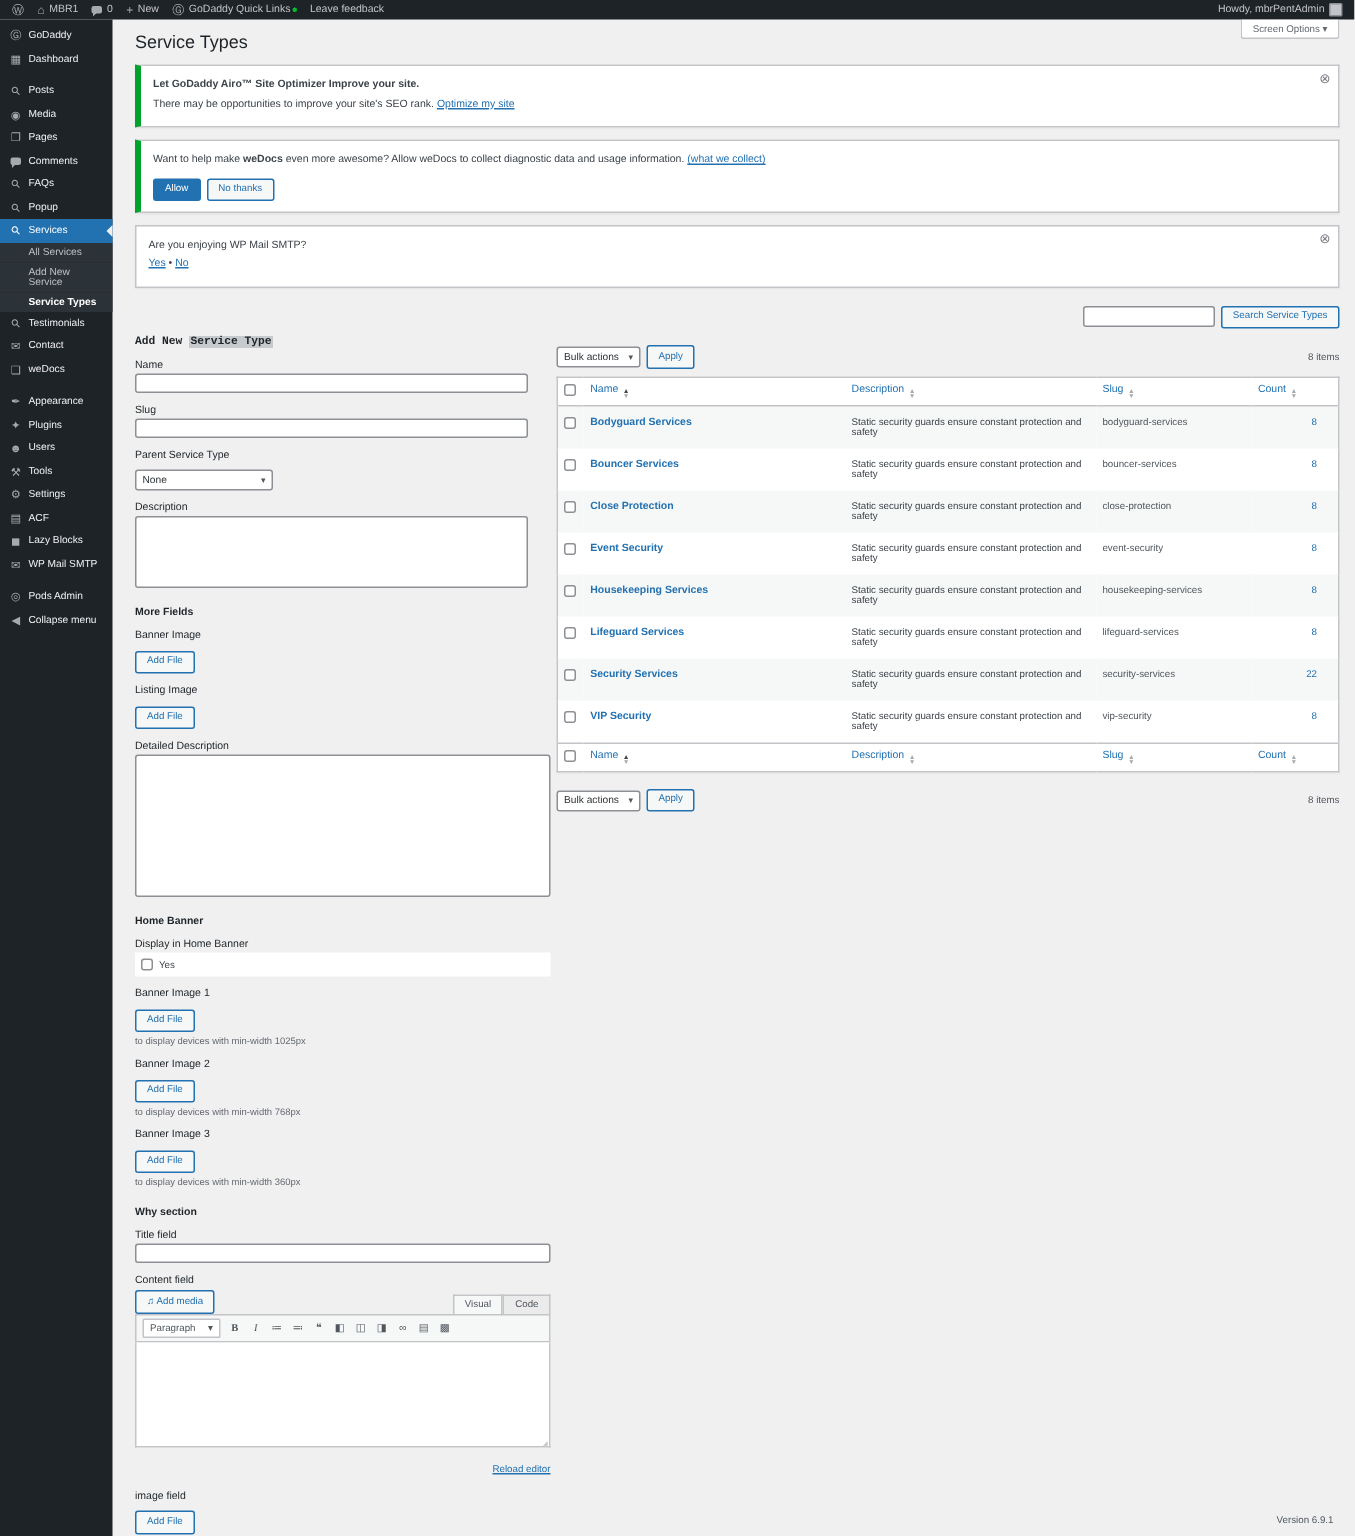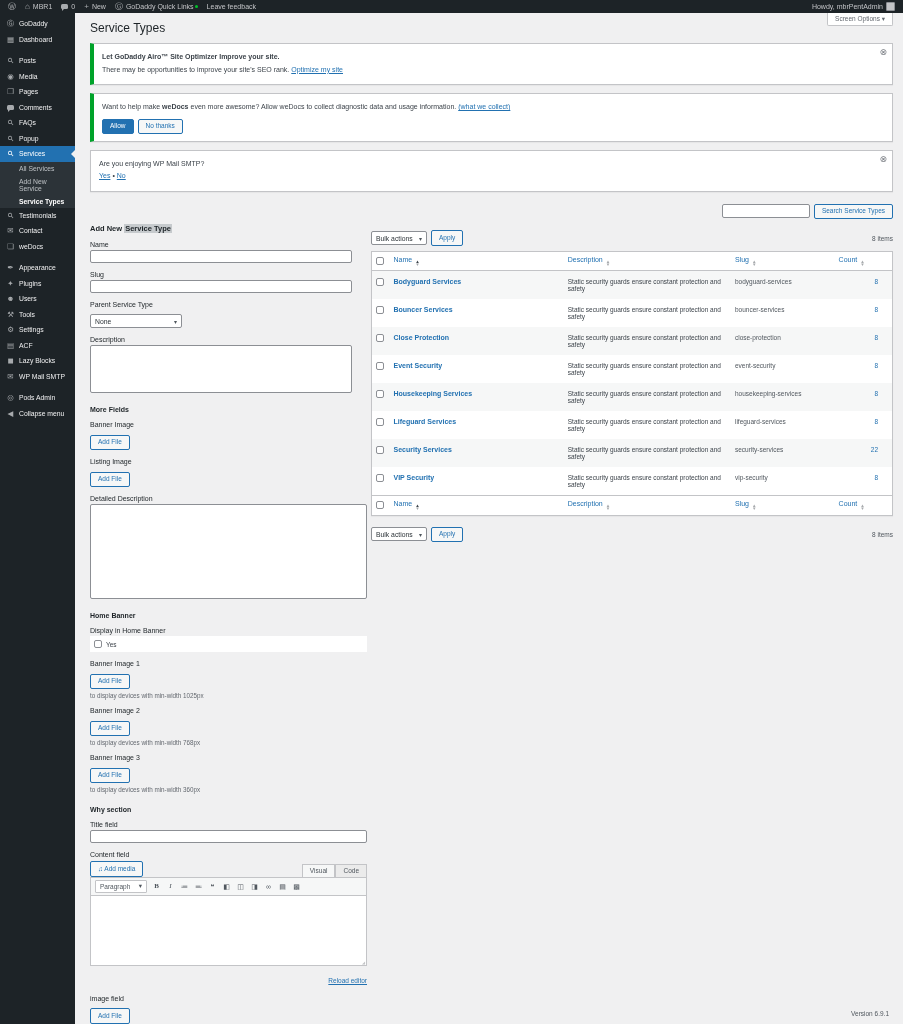--- a/index.html
+++ b/index.html
@@ -49,21 +49,21 @@
     border:1px solid #2271b1; background:#f6f7f7; color:#2271b1; cursor:pointer; white-space:nowrap; }
   .btn.primary { background:#2271b1; border-color:#2271b1; color:#fff; }
   .notice .btn-row { margin-top:6px; display:flex; gap:4px; }
 
   
   .cols { display:flex; gap:4px; margin-top:2px; }
   .col-left { width:277px; flex:none; }
   .col-right { flex:1; min-width:0; }
 
   
-  .form-title { font-size:7.5px; font-weight:bold; color:#1d2327; margin:24px 0 6px; }
+  .form-title { font-size:7.5px; font-weight:bold; color:#1d2327; margin:24px 0 6px;font-family:Liberation Mono, monospace; }
   .hl { background:#c6cacd; padding:0 1px; }
   label.fl, .fl { display:block; font-size:7px; color:#1d2327; margin:8px 0 2px; }
   .sect { font-size:7px; font-weight:bold; color:#1d2327; margin:13px 0 2px; }
   input.text, textarea.ta { border:1px solid #8c8f94; border-radius:2px; background:#fff; font-size:7px; padding:2px 3px;
     font-family:inherit; color:#2c3338; display:block; }
   input.text { width:262px; height:13px; }
   input.text.wide { width:100%; }
   textarea.ta { width:262px; height:48px; resize:none; }
   textarea.ta.big { width:100%; height:95px; }
   .select { display:inline-flex; align-items:center; justify-content:space-between; border:1px solid #8c8f94; border-radius:2px;

